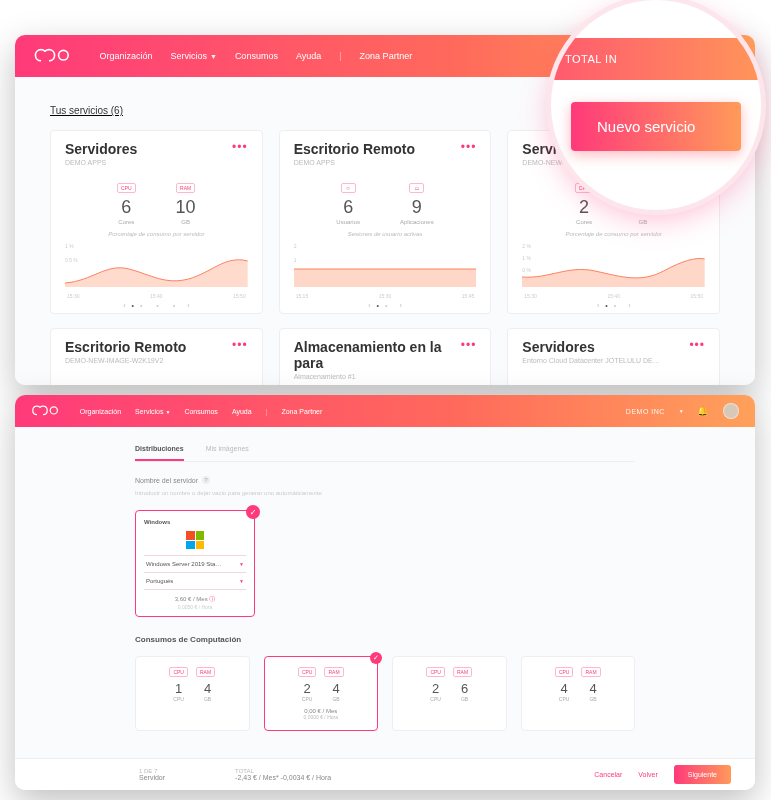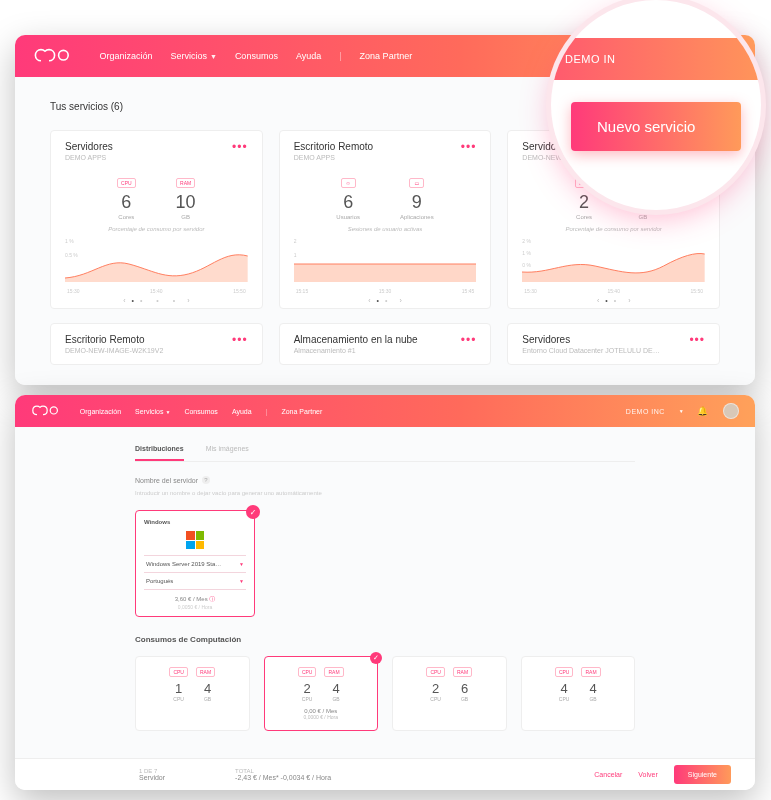--- a/index.html
+++ b/index.html
@@ -22,40 +22,40 @@
   .logo svg { height: 16px; }
   .nav1 { display:flex; gap:18px; align-items:center; margin-left:10px; }
   .nav1 .sep { opacity:.5; }
   .nav1 .chev { font-size:7px; margin-left:3px; opacity:.9; }
   .header-right { margin-left:auto; display:flex; align-items:center; gap:14px; }
   .demo-inc { font-size:8px; letter-spacing:.5px; opacity:.9; }
   .bell, .avatar { display:inline-block; }
   .avatar { width:20px; height:20px; border-radius:50%; background:#d8c8b8; border:1px solid rgba(255,255,255,.5); }
 
   .content1 { padding: 20px 35px; background:#fafbfc; height:calc(100% - 42px); }
-  .svc-bar { display:flex; align-items:center; margin-bottom:14px; }
+  .svc-bar { display:flex; align-items:flex-end; margin-bottom:14px;text-decoration:underline; }
   .svc-title { font-size:10px; color:#333; }
   .view-icons { margin-left:auto; display:flex; gap:10px; align-items:center; }
   .grid-ic, .list-ic { width:11px; height:11px; }
   .grid-ic { display:grid; grid-template-columns:1fr 1fr; grid-template-rows:1fr 1fr; gap:1px; }
   .grid-ic span { background:#ff3a7a; }
   .list-ic { display:flex; flex-direction:column; justify-content:space-between; }
   .list-ic span { height:2px; background:#ccc; }
   .new-svc-small {
     margin-left:20px; font-size:8px; color:#fff;
     background:linear-gradient(90deg,#ff3a7a,#ff9a5a); padding:5px 10px; border-radius:3px;
   }
 
   .cards { display:flex; gap:16px; }
   .card {
     flex:1; background:#fff; border:1px solid #eee; border-radius:4px;
     padding:10px 14px 4px; position:relative;
   }
   .card-h { display:flex; align-items:flex-start; }
-  .card-t { font-size:10px; font-weight:400; color:#333; }
+  .card-t { font-size:14px; font-weight:700; color:#333; }
   .card-s { font-size:7px; color:#bbb; margin-top:2px; }
   .kebab { margin-left:auto; color:#ff3a7a; font-size:12px; letter-spacing:1px; line-height:1; }
   .metrics { display:flex; justify-content:center; gap:40px; margin-top:10px; }
   .metric { text-align:center; }
   .chip { display:inline-block; border:1px solid #ffb8c9; color:#ff3a7a; font-size:5px; padding:1px 3px; border-radius:2px; }
   .mval { font-size:18px; color:#555; margin-top:3px; }
   .mlbl { font-size:6px; color:#aaa; margin-top:1px; }
   .caption { text-align:center; font-size:6px; font-style:italic; color:#bbb; margin-top:6px; }
   .chart { margin-top:6px; position:relative; height:55px; }
   .chart .yl { position:absolute; left:0; font-size:5px; color:#ccc; }
@@ -295,39 +295,39 @@
     <div class="cards2">
       <div class="card2">
         <div class="col">
             <div class="card-t">Escritorio Remoto</div>
             <div class="card-s">DEMO-NEW-IMAGE-W2K19V2</div>
           </div>
         <span class="kebab">•••</span>
       </div>
       <div class="card2">
         <div class="col">
-            <div class="card-t">Almacenamiento en la nube</div>
+            <div class="card-t">Almacenamiento en la para</div>
             <div class="card-s">Almacenamiento #1</div>
           </div>
         <span class="kebab">•••</span>
       </div>
       <div class="card2">
         <div class="col">
             <div class="card-t">Servidores</div>
             <div class="card-s">Entorno Cloud Datacenter JOTELULU DE…</div>
           </div>
         <span class="kebab">•••</span>
       </div>
     </div>
   </div>
 </div>
 
 <div class="magnifier">
   <div class="mag-inner">
-    <div class="mag-top">DEMO IN</div>
+    <div class="mag-top">TOTAL IN</div>
     <div class="mag-body">
       <div class="big-btn">Nuevo servicio</div>
     </div>
   </div>
 </div>
 
 <div class="panel2">
   <div class="header2">
     <span class="logo">
       <svg viewBox="0 0 48 20" style="height:12px;">

